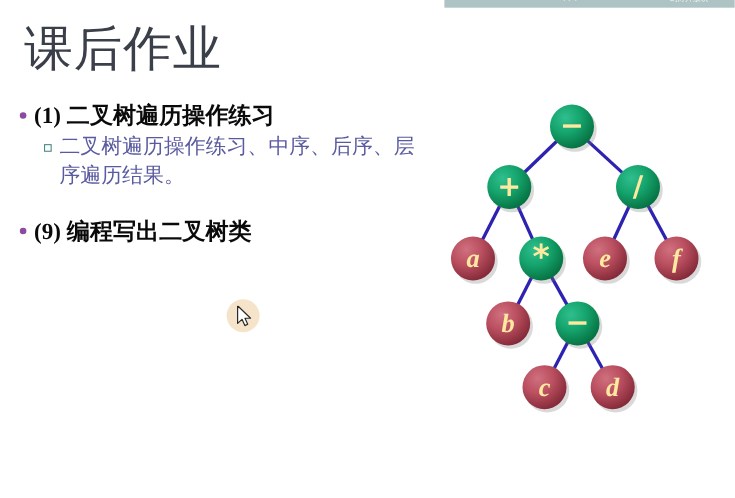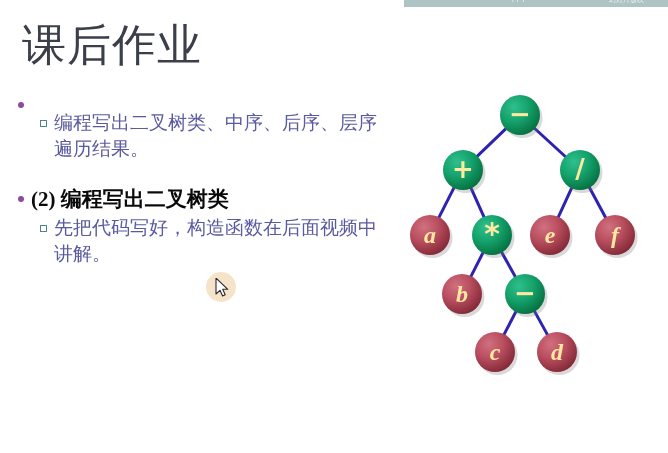--- a/index.html
+++ b/index.html
@@ -142,35 +142,32 @@
   <span class="tb-label tb-3">幻灯片放映</span>
 </div>
 
 <div id="slide-title">课后作业</div>
 
 <div id="bullets">
 
   <div class="bullet-group">
     <div class="lvl1">
       <span class="dot"></span>
+      <span class="txt">(1) 二叉树遍历操作练习</span>
     </div>
     <div class="lvl2">
       <span class="sq"></span>
-      <span class="txt">编程写出二叉树类、中序、后序、层序遍历结果。</span>
+      <span class="txt">二叉树遍历操作练习、中序、后序、层序遍历结果。</span>
     </div>
   </div>
 
   <div class="bullet-group" style="margin-top:24px;">
     <div class="lvl1">
       <span class="dot"></span>
-      <span class="txt">(2) 编程写出二叉树类</span>
-    </div>
-    <div class="lvl2">
-      <span class="sq"></span>
-      <span class="txt">先把代码写好，构造函数在后面视频中讲解。</span>
+      <span class="txt">(9) 编程写出二叉树类</span>
     </div>
   </div>
 
 </div>
 
 <div id="tree">
   <svg id="tree-svg" width="268" height="300" viewBox="0 0 268 300" xmlns="http://www.w3.org/2000/svg">
     <defs>
       <radialGradient id="gGreen" cx="35%" cy="30%" r="78%">
         <stop offset="0%" stop-color="#2fbf8e"></stop>

